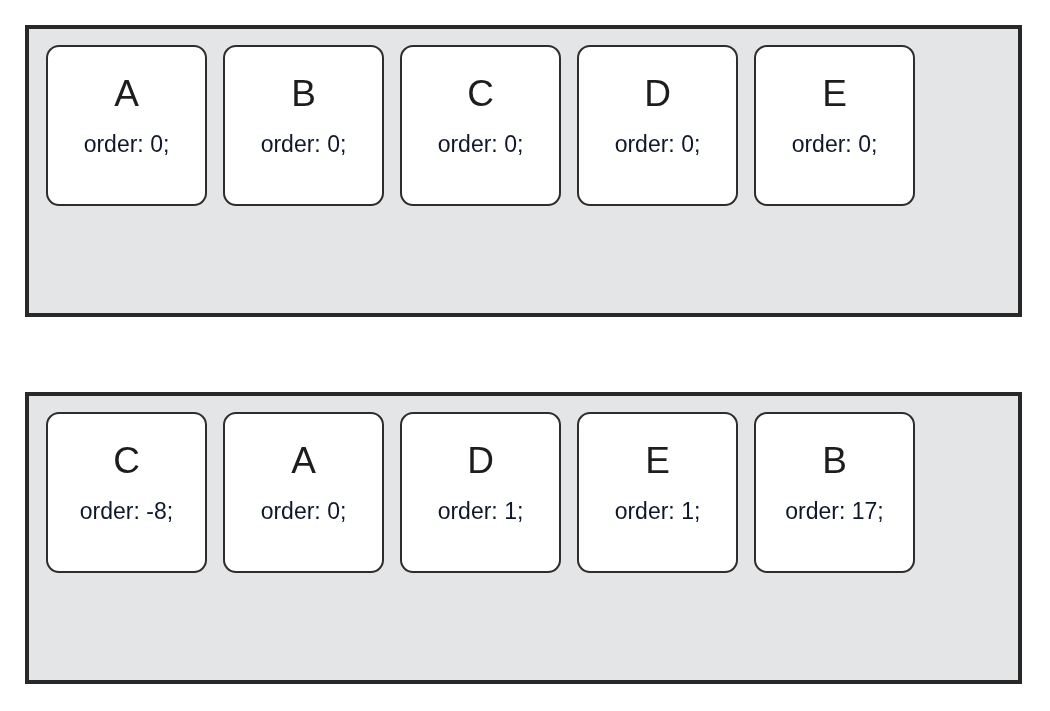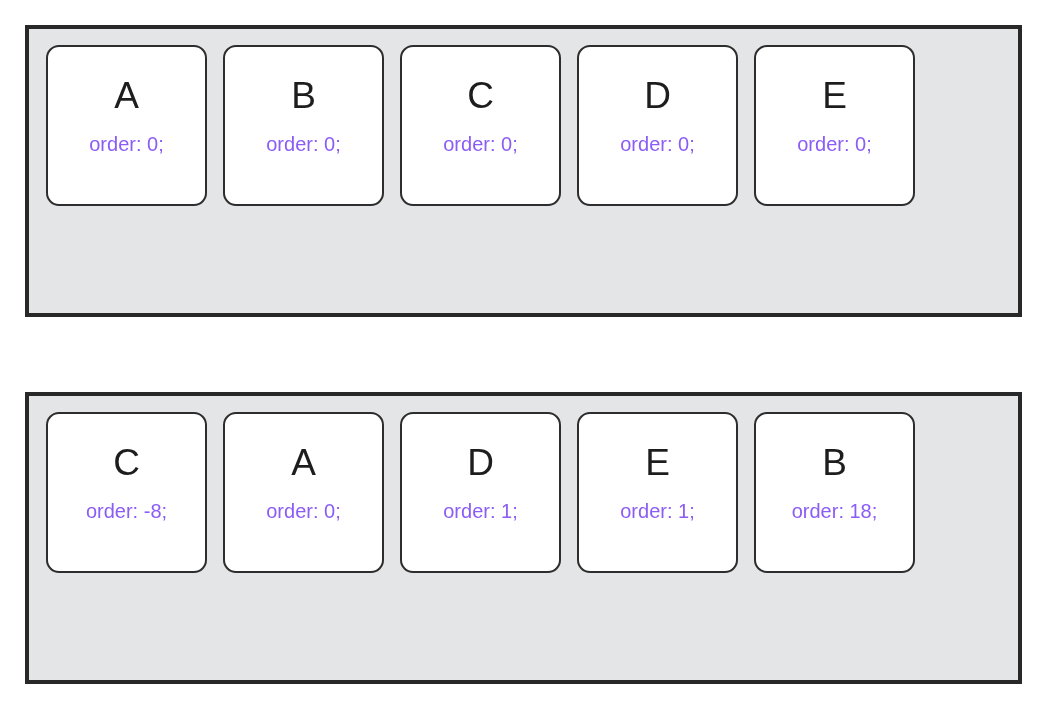--- a/index.html
+++ b/index.html
@@ -70,23 +70,23 @@
 
   .item-letter {
     font-size: 37px;
     line-height: 1.0;
     color: #1d1d1d;
     font-weight: 400;
     letter-spacing: 0px;
   }
 
   .item-order {
-    font-size: 20px;
+    font-size: 23px;
     line-height: 1.25;
-    color: #8b5cf6;
+    color: #0f172a;
     font-weight: 400;
     margin-top: 18px;
     white-space: nowrap;
   }
 </style>
 </head>
 <body>
 
 <div id="stage">
 
@@ -136,18 +136,18 @@
       <div class="item-order">order: 1;</div>
     </div>
 
     <div class="flex-item">
       <div class="item-letter">E</div>
       <div class="item-order">order: 1;</div>
     </div>
 
     <div class="flex-item">
       <div class="item-letter">B</div>
-      <div class="item-order">order: 18;</div>
+      <div class="item-order">order: 17;</div>
     </div>
 
   </div>
 
 </div>
 
 </body></html>

